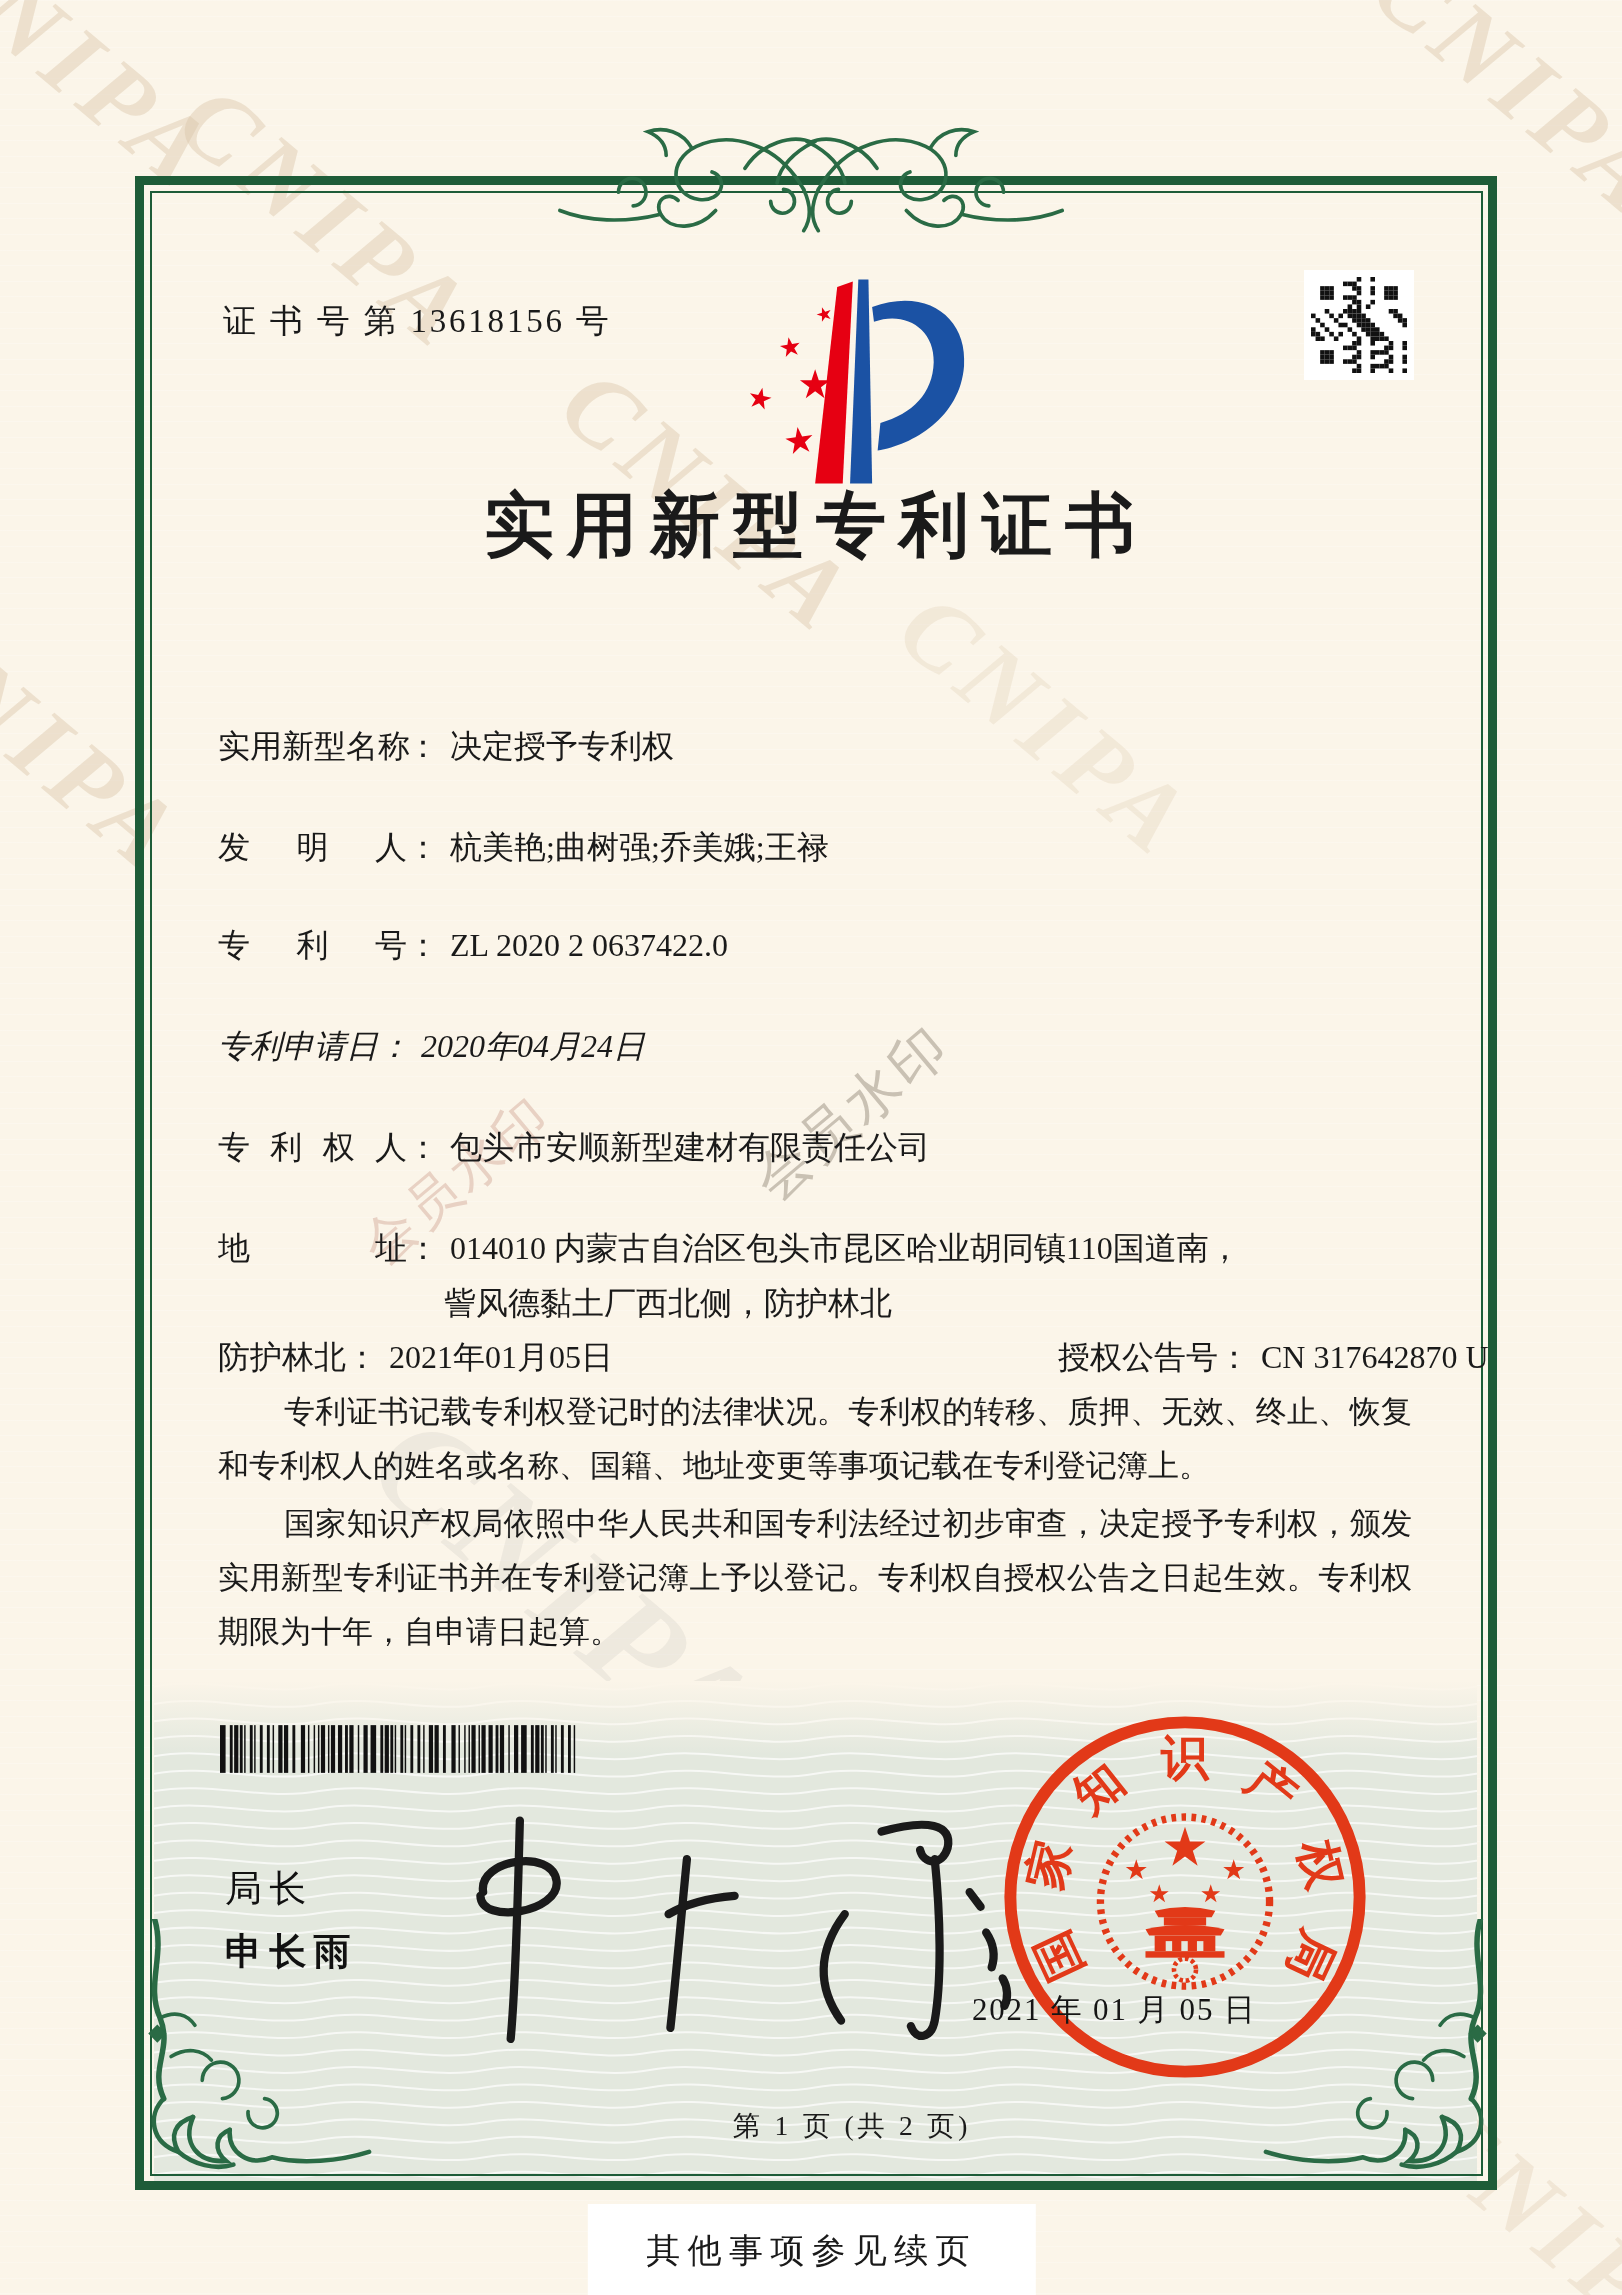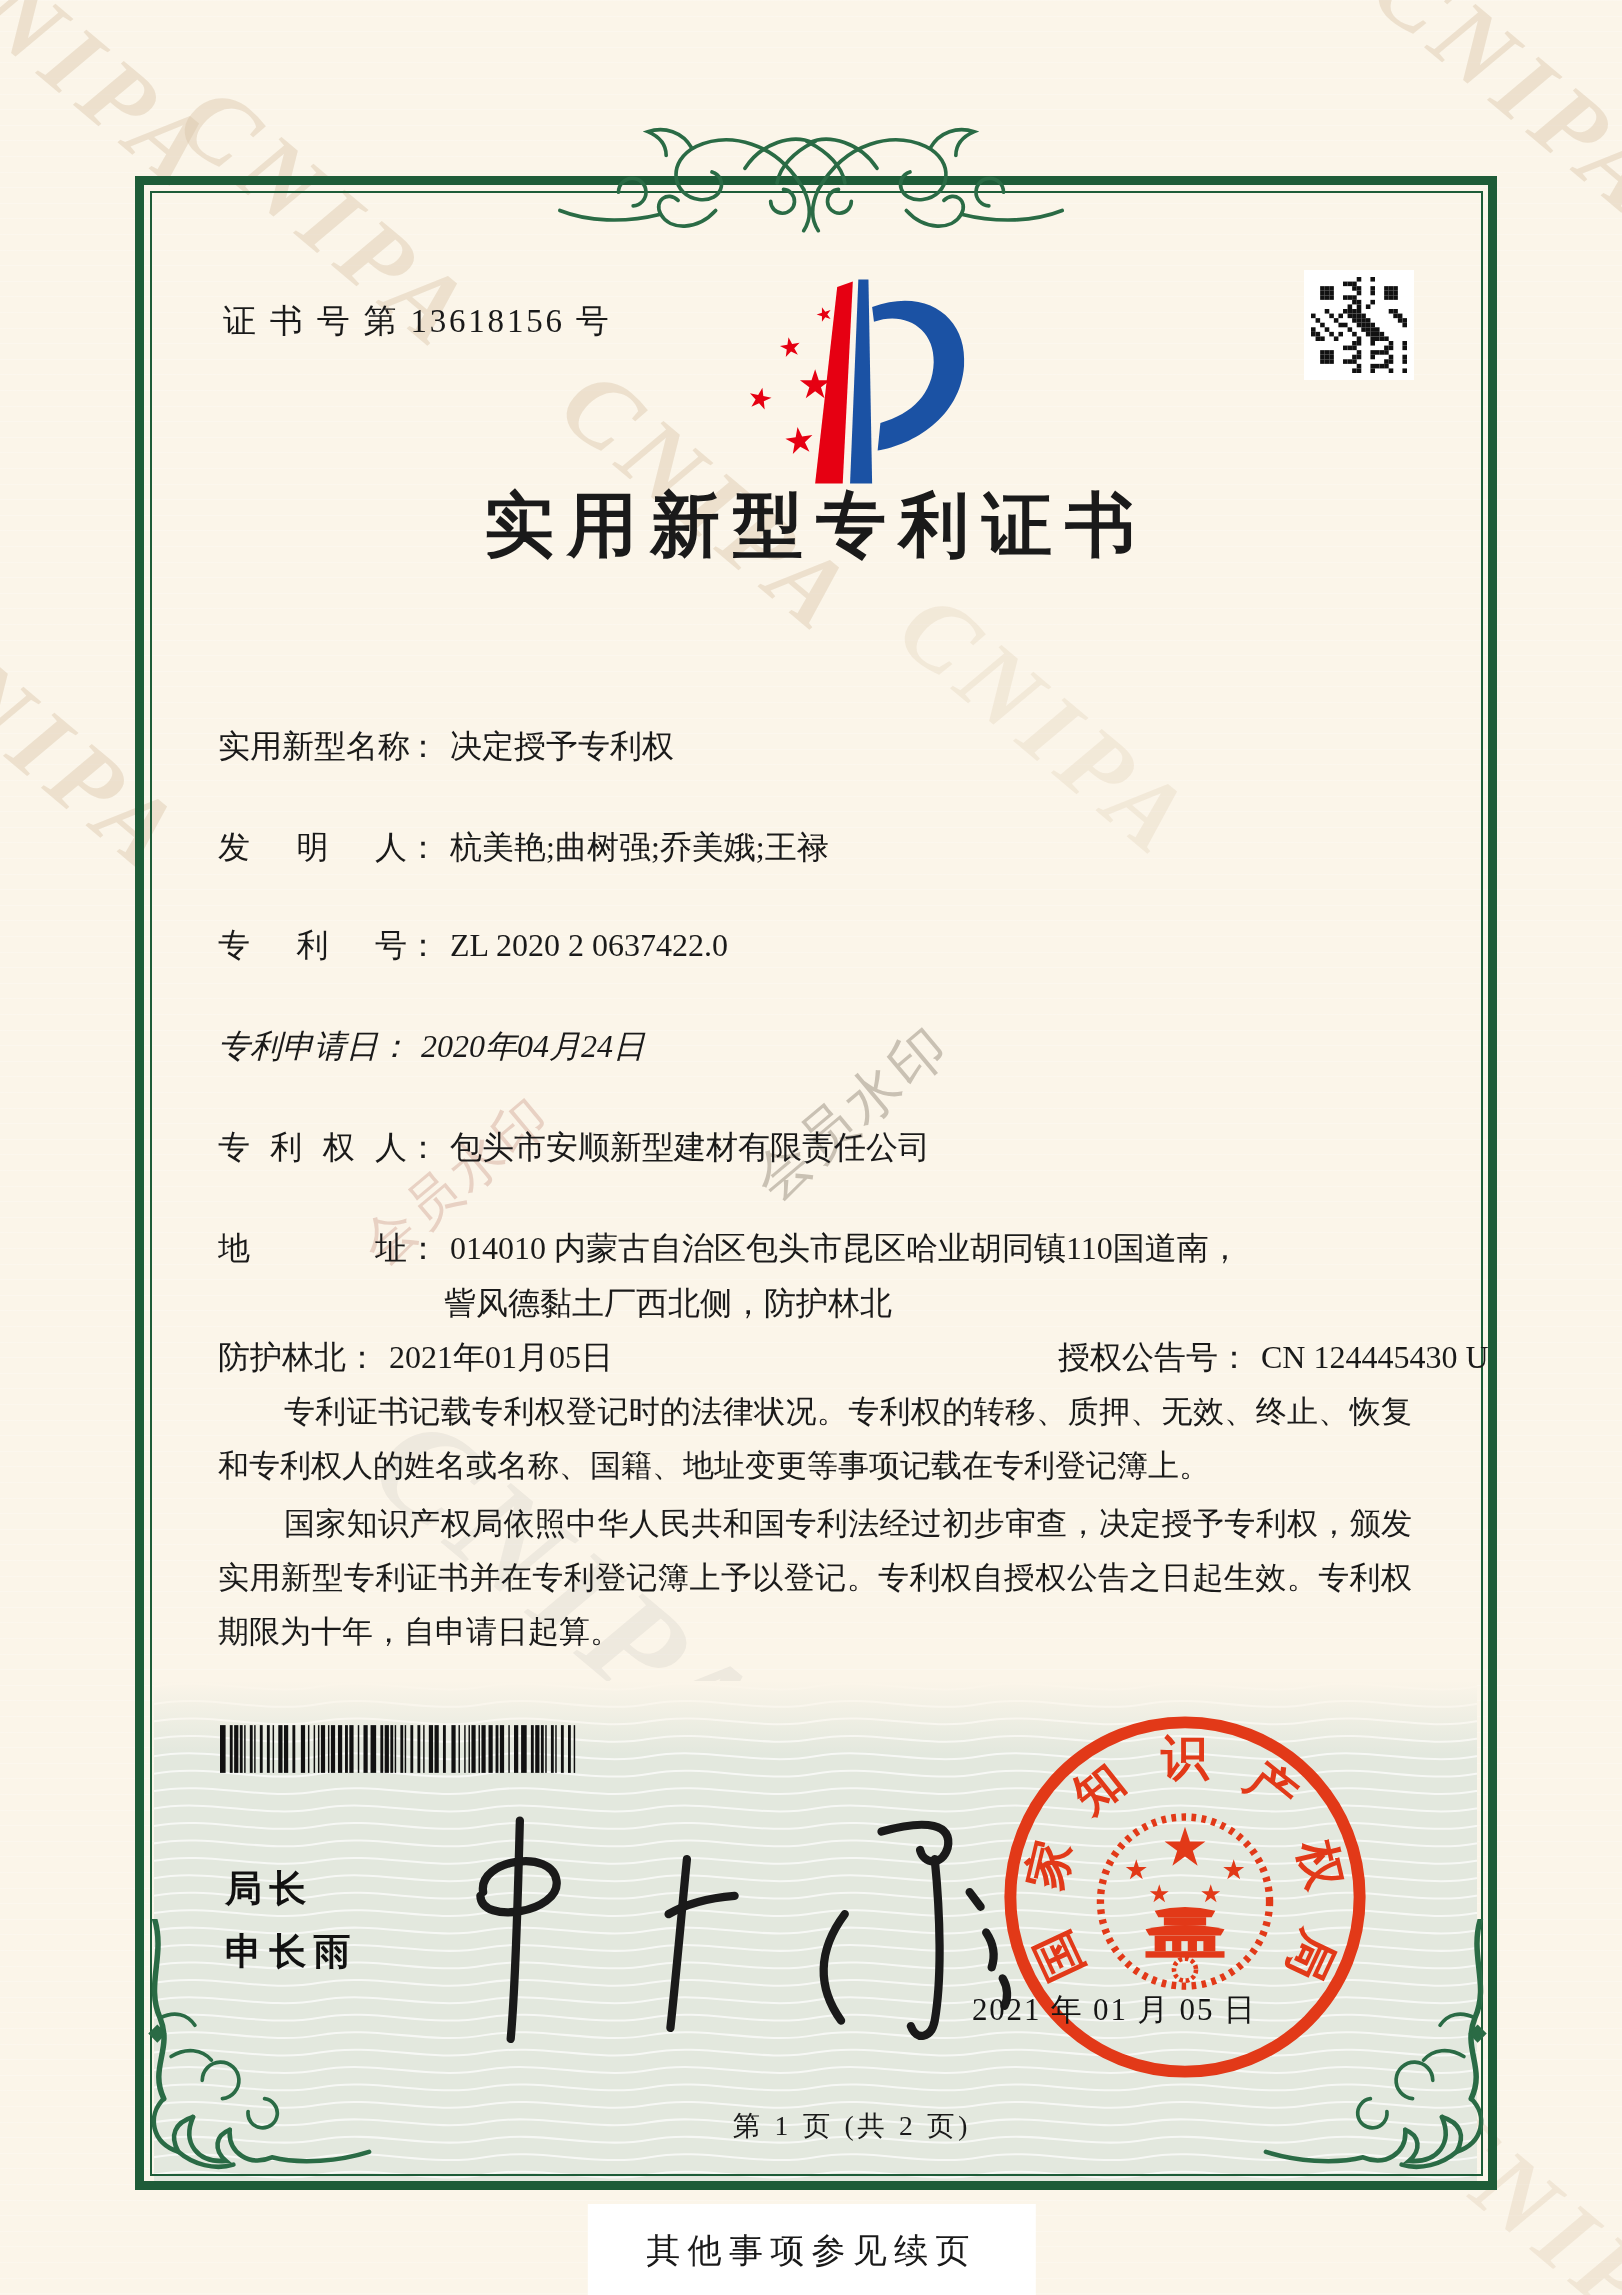--- a/index.html
+++ b/index.html
@@ -30,21 +30,21 @@
   .jlabel{display:inline-flex;justify-content:space-between;width:189px;vertical-align:bottom;}
   .val{margin-left:11px;}
   .addr2{position:absolute;left:444px;font-size:32px;white-space:nowrap;z-index:5;}
   .grant2{position:absolute;left:840px;top:0;}
   .paras{position:absolute;left:218px;top:1385px;width:1194px;font-size:31px;line-height:54px;
       text-align:justify;z-index:5;}
   .paras p{margin:0;text-indent:66px;}
   .paras p + p{margin-top:3.7px;}
   .barcode{position:absolute;left:220px;top:1725px;z-index:5;}
   .officer-title{position:absolute;left:225px;top:1864px;font-family:"Liberation Sans","DejaVu Sans",sans-serif;
-      font-size:37px;font-weight:bold;letter-spacing:7.3px;color:#111;z-index:5;}
+      font-size:37px;font-weight:normal;letter-spacing:7.3px;color:#111;z-index:5;}
   .officer-name{position:absolute;left:225px;top:1927px;font-family:"Liberation Sans","DejaVu Sans",sans-serif;
       font-size:37px;font-weight:bold;letter-spacing:7.3px;color:#111;z-index:5;}
   .signature{position:absolute;left:450px;top:1804px;z-index:6;}
   .seal{position:absolute;left:969px;top:1681px;z-index:5;}
   .seal-date{position:absolute;left:972px;top:1989px;width:340px;font-size:31px;letter-spacing:1.8px;
       color:#151515;z-index:7;white-space:nowrap;}
   .page-info{position:absolute;left:135px;top:2108px;width:1362px;text-align:center;font-size:27.5px;
       letter-spacing:3.7px;z-index:5;padding-left:36px;}
   .cont-note{position:absolute;left:50%;transform:translateX(-50%);top:2204px;background:#ffffff;
       padding:24px 59px;font-size:34px;letter-spacing:7.3px;z-index:5;white-space:nowrap;}
@@ -352,21 +352,21 @@
   </div>
   <div class="row" style="top:1227px;">
     <span class="jlabel">
         <span>地</span>
         <span>址</span>
       </span><span>：</span><span class="val">014010 内蒙古自治区包头市昆区哈业胡同镇110国道南，</span>
   </div>
   <div class="addr2" style="top:1282px;">訾风德黏土厂西北侧，防护林北</div>
   <div class="row" style="top:1336px;">
     <span>防护林北</span><span>：</span><span class="val">2021年01月05日</span>
-    <span class="grant2"><span>授权公告号</span><span>：</span><span class="val">CN 124445430 U</span></span>
+    <span class="grant2"><span>授权公告号</span><span>：</span><span class="val">CN 317642870 U</span></span>
   </div>
 
   <div class="paras">
     <p>专利证书记载专利权登记时的法律状况。专利权的转移、质押、无效、终止、恢复和专利权人的姓名或名称、国籍、地址变更等事项记载在专利登记簿上。</p>
     <p>国家知识产权局依照中华人民共和国专利法经过初步审查，决定授予专利权，颁发实用新型专利证书并在专利登记簿上予以登记。专利权自授权公告之日起生效。专利权期限为十年，自申请日起算。</p>
   </div>
 
   <svg id="barcode" class="barcode" width="358" height="48" viewBox="0 0 390 52">
       <rect x="0" y="0" width="6.1" height="52" fill="#111"></rect>
       <rect x="10.7" y="0" width="3.1" height="52" fill="#111"></rect>

